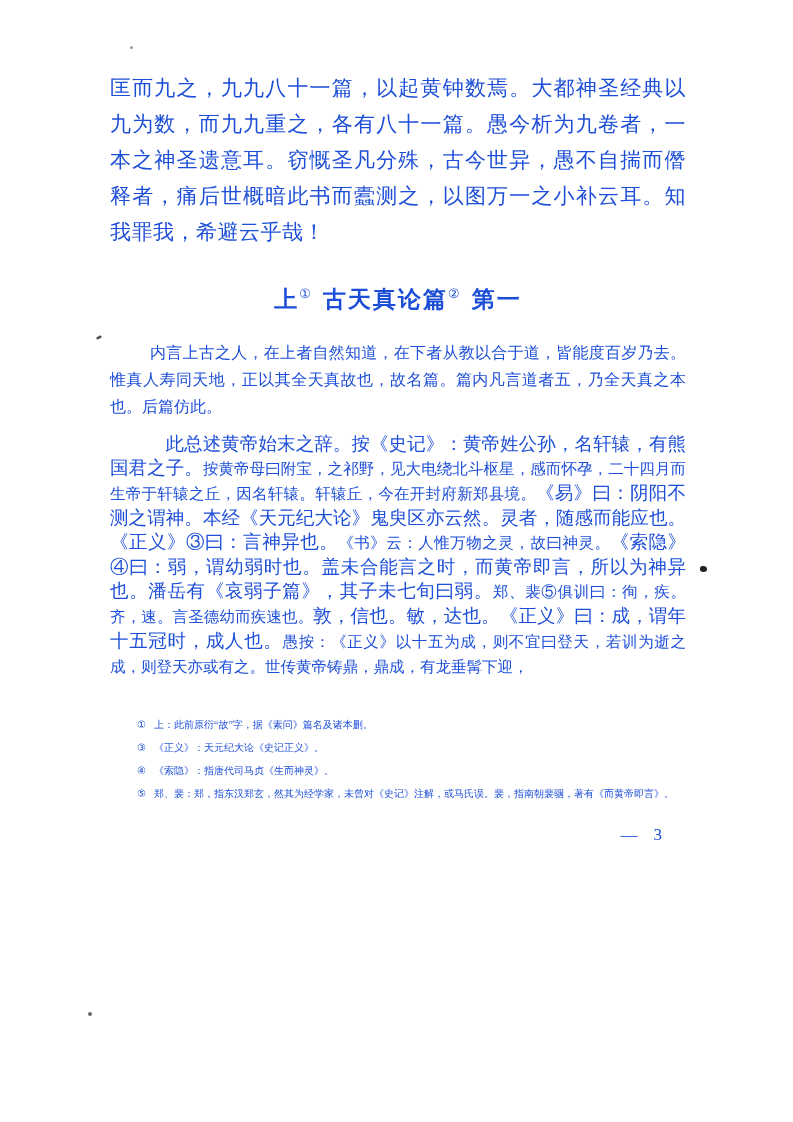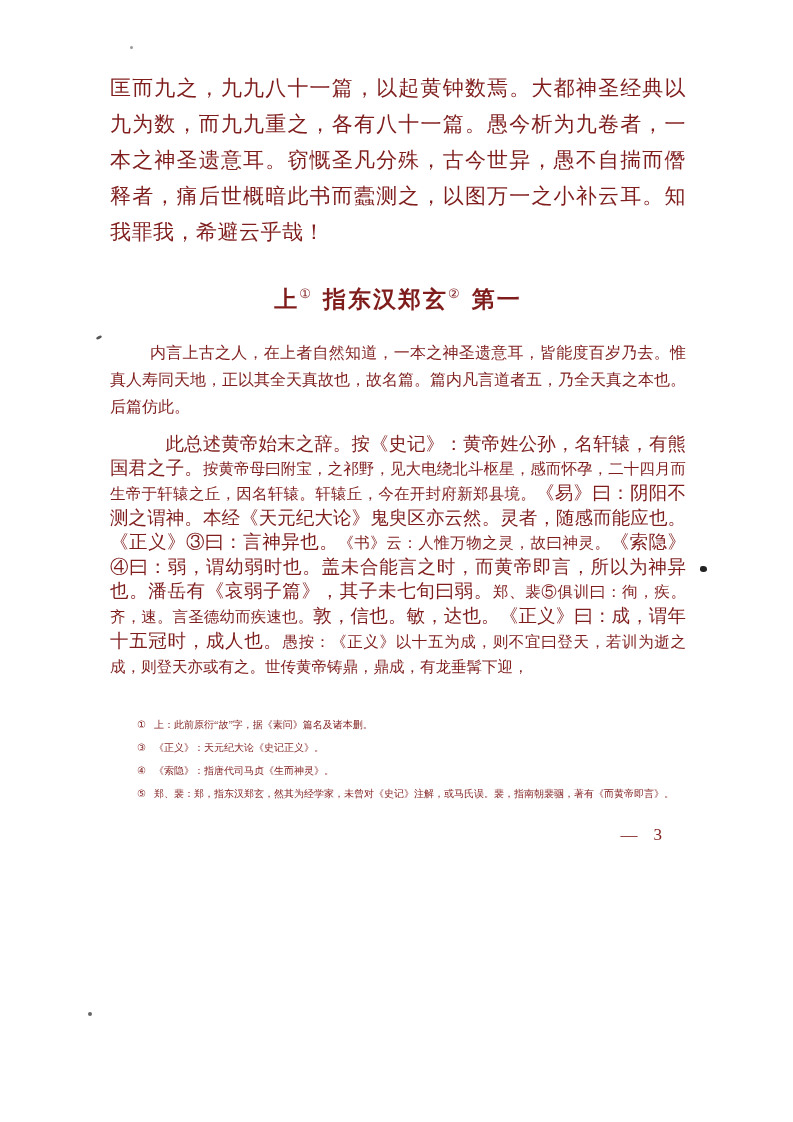--- a/index.html
+++ b/index.html
@@ -1,21 +1,21 @@
 <!DOCTYPE html>
 <html><head>
 <meta charset="utf-8">
 <style>
   html,body { margin:0; padding:0; background:#ffffff; }
   .page {
     position:relative;
     width:793px; height:1122px;
     background:#ffffff;
     overflow:hidden;
-    color:#7f1d1d;
+    color:#1d4ed8;
     font-family:"Liberation Serif","DejaVu Serif",serif;
   }
   .content { position:absolute; left:110px; top:70px; width:576px; }
 
   .intro {
     margin:0;
     font-size:21px; line-height:36px;
     letter-spacing:0.5px;
     text-align:justify;
   }
@@ -68,23 +68,23 @@
   #speck-4 { left:130px; top:46px;  width:3px; height:3px; background:#999; }
 </style>
 </head>
 <body>
 
 <div class="page">
   <div class="content">
 
     <p class="intro">匡而九之，九九八十一篇，以起黄钟数焉。大都神圣经典以九为数，而九九重之，各有八十一篇。愚今析为九卷者，一本之神圣遗意耳。窃慨圣凡分殊，古今世异，愚不自揣而僭释者，痛后世概暗此书而蠹测之，以图万一之小补云耳。知我罪我，希避云乎哉！</p>
 
-    <h1 class="heading"><span>上</span><sup>①</sup><span class="h-sec">指东汉郑玄</span><sup>②</sup><span class="h-sec">第一</span></h1>
+    <h1 class="heading"><span>上</span><sup>①</sup><span class="h-sec">古天真论篇</span><sup>②</sup><span class="h-sec">第一</span></h1>
 
-    <p class="overview">内言上古之人，在上者自然知道，一本之神圣遗意耳，皆能度百岁乃去。惟真人寿同天地，正以其全天真故也，故名篇。篇内凡言道者五，乃全天真之本也。后篇仿此。</p>
+    <p class="overview">内言上古之人，在上者自然知道，在下者从教以合于道，皆能度百岁乃去。惟真人寿同天地，正以其全天真故也，故名篇。篇内凡言道者五，乃全天真之本也。后篇仿此。</p>
 
 
     <p class="commentary"><span class="t-lg">此总述黄帝始末之辞。按《史记》：黄帝姓公孙，名轩辕，有熊国君之子。</span><span class="t-sm">按黄帝母曰附宝，之祁野，见大电绕北斗枢星，感而怀孕，二十四月而生帝于轩辕之丘，因名轩辕。轩辕丘，今在开封府新郑县境。</span><span class="t-lg">《易》曰：阴阳不测之谓神。本经《天元纪大论》鬼臾区亦云然。灵者，随感而能应也。《正义》③曰：言神异也。</span><span class="t-sm">《书》云：人惟万物之灵，故曰神灵。</span><span class="t-lg">《索隐》④曰：弱，谓幼弱时也。盖未合能言之时，而黄帝即言，所以为神异也。潘岳有《哀弱子篇》，其子未七旬曰弱。</span><span class="t-sm">郑、裴⑤俱训曰：徇，疾。齐，速。言圣德幼而疾速也。</span><span class="t-lg">敦，信也。敏，达也。《正义》曰：成，谓年十五冠时，成人也。</span><span class="t-sm">愚按：《正义》以十五为成，则不宜曰登天，若训为逝之成，则登天亦或有之。世传黄帝铸鼎，鼎成，有龙垂髯下迎，</span></p>
 
     <div class="footnotes">
       <p class="footnote"><span class="fn-num">①</span><span class="fn-text">上：此前原衍“故”字，据《素问》篇名及诸本删。</span></p>
       <p class="footnote"><span class="fn-num">③</span><span class="fn-text">《正义》：天元纪大论《史记正义》。</span></p>
       <p class="footnote"><span class="fn-num">④</span><span class="fn-text">《索隐》：指唐代司马贞《生而神灵》。</span></p>
       <p class="footnote"><span class="fn-num">⑤</span><span class="fn-text">郑、裴：郑，指东汉郑玄，然其为经学家，未曾对《史记》注解，或马氏误。裴，指南朝裴骃，著有《而黄帝即言》。</span></p>
     </div>

